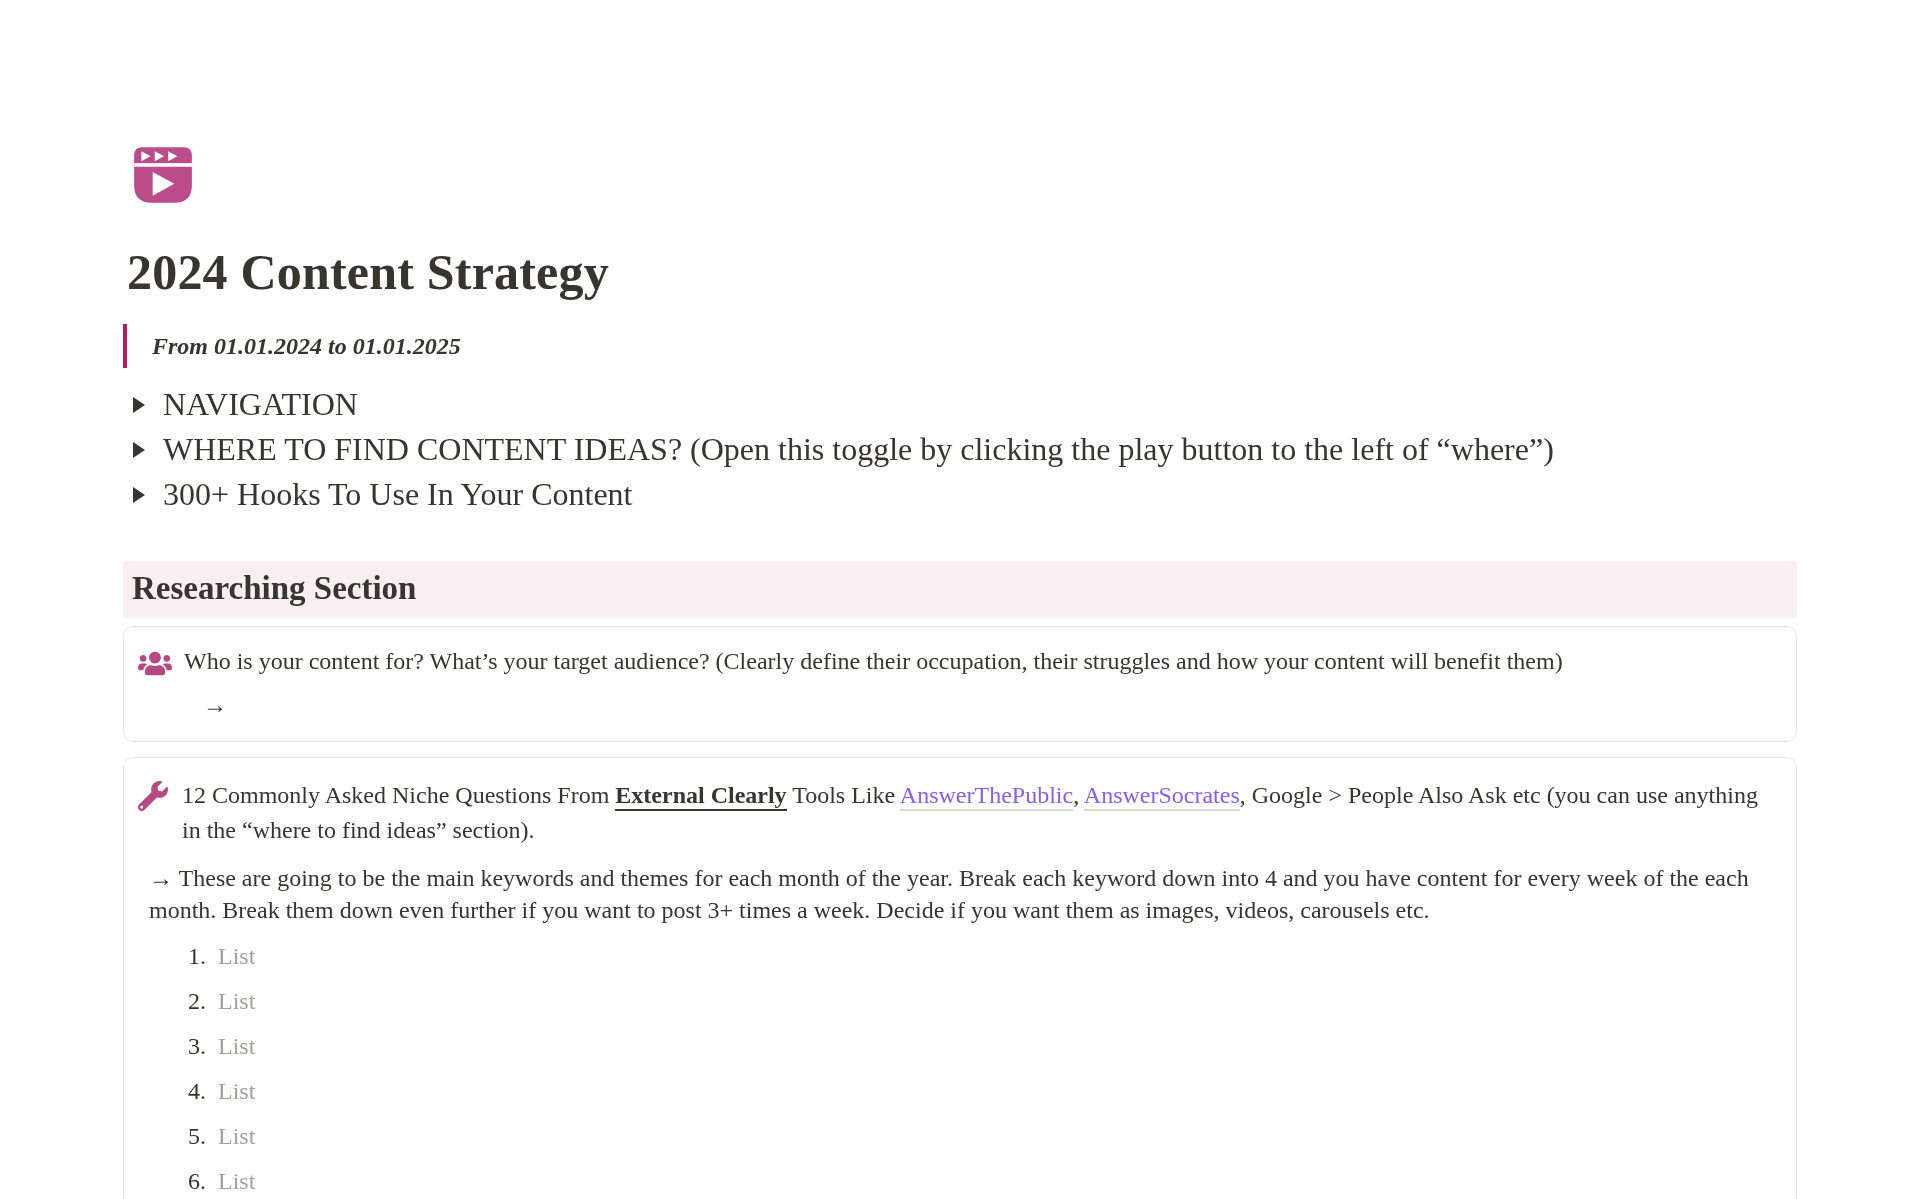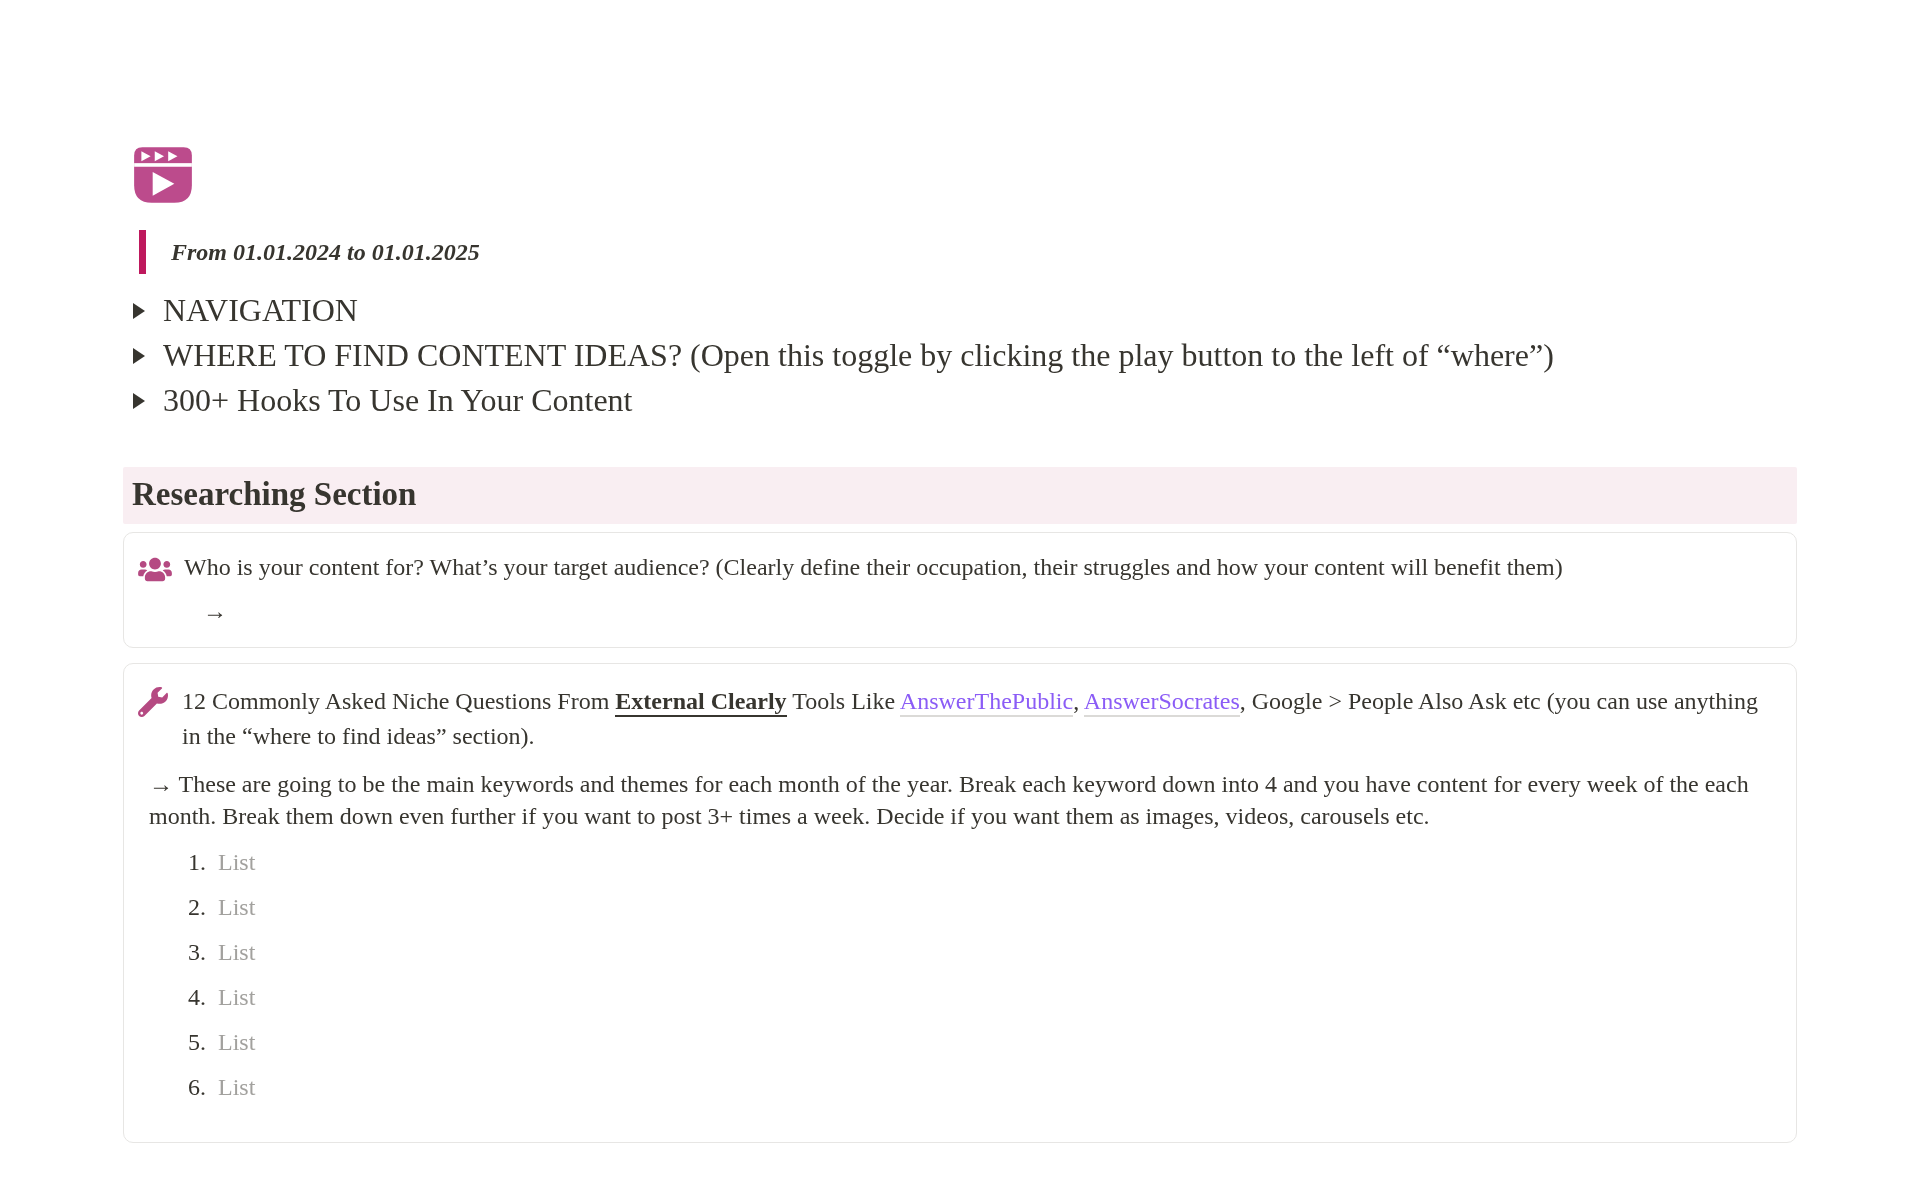--- a/index.html
+++ b/index.html
@@ -5,22 +5,22 @@
   * { margin:0; padding:0; box-sizing:border-box; }
   html,body { width:1920px; height:1199px; background:#ffffff; overflow:hidden; }
   body { font-family:"Liberation Serif", serif; color:#37352f; }
   .content { width:1674px; margin-left:123px; padding-top:142px; }
 
   .page-icon { width:66px; height:66px; margin-left:7px; cursor:pointer; }
   .page-icon svg { width:66px; height:66px; display:block; }
 
   .title { font-size:50px; font-weight:700; line-height:1.2; margin-top:34px; margin-left:4px; letter-spacing:0.2px; }
 
-  .quote { margin-top:22px; border-left:7px solid #be185d; padding:7px 0 7px 25px;
-           font-size:24px; font-weight:700; font-style:italic; line-height:1.25;margin-left:16px; }
+  .quote { margin-top:22px; border-left:4px solid #be185d; padding:7px 0 7px 25px;
+           font-size:24px; font-weight:700; font-style:italic; line-height:1.25; }
 
   .toggles { margin-top:14px; }
   .toggle-row { display:flex; align-items:center; height:45px; padding-left:10px; cursor:pointer; }
   .tri { width:0; height:0; border-top:8px solid transparent; border-bottom:8px solid transparent;
          border-left:12px solid #37352f; flex:0 0 auto; }
   .toggle-label { margin-left:18px; font-size:32px; line-height:1.3; white-space:nowrap; }
 
   .section-heading { margin-top:44px; background:#f9eef2; padding:7px 9px 9px 9px;
                      font-size:33px; font-weight:700; line-height:1.25; border-radius:2px; }
 
@@ -56,20 +56,21 @@
     <svg viewBox="0 0 64 64">
       <path fill="#bc4b8c" d="M12 5 H52 Q60 5 60 13 V42 Q60 59 43 59 H21 Q4 59 4 42 V13 Q4 5 12 5 Z"></path>
       <rect x="4" y="20.5" width="56" height="3.5" fill="#ffffff"></rect>
       <polygon fill="#ffffff" points="11,9 20,13.8 11,18.6"></polygon>
       <polygon fill="#ffffff" points="24,9 33,13.8 24,18.6"></polygon>
       <polygon fill="#ffffff" points="37,9 46,13.8 37,18.6"></polygon>
       <polygon fill="#ffffff" points="22,29 43,40.5 22,52"></polygon>
     </svg>
   </div>
 
+  <h1 class="title">2024 Content Strategy</h1>
 
   <div class="quote">
     <span>From 01.01.2024 to 01.01.2025</span>
   </div>
 
   <div class="toggles">
     <div class="toggle-row">
       <span class="tri"></span>
       <span class="toggle-label">NAVIGATION</span>
     </div>

